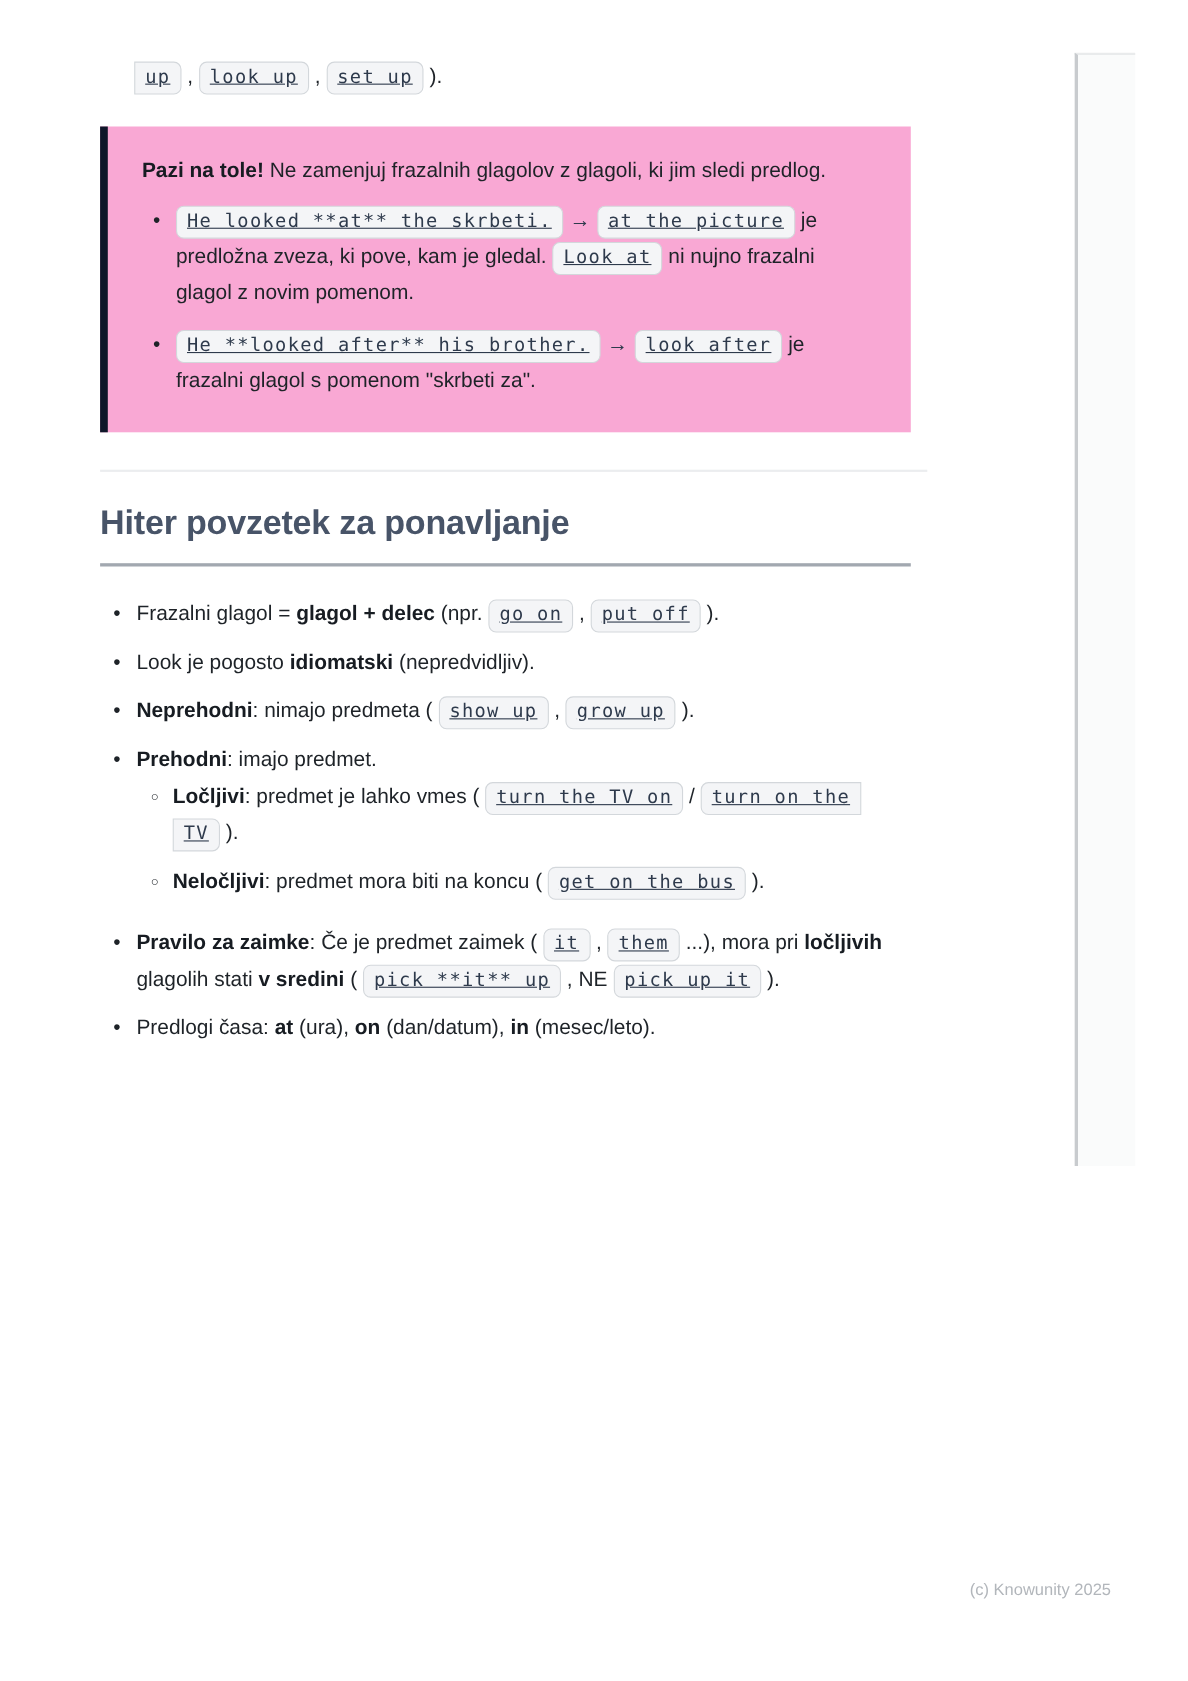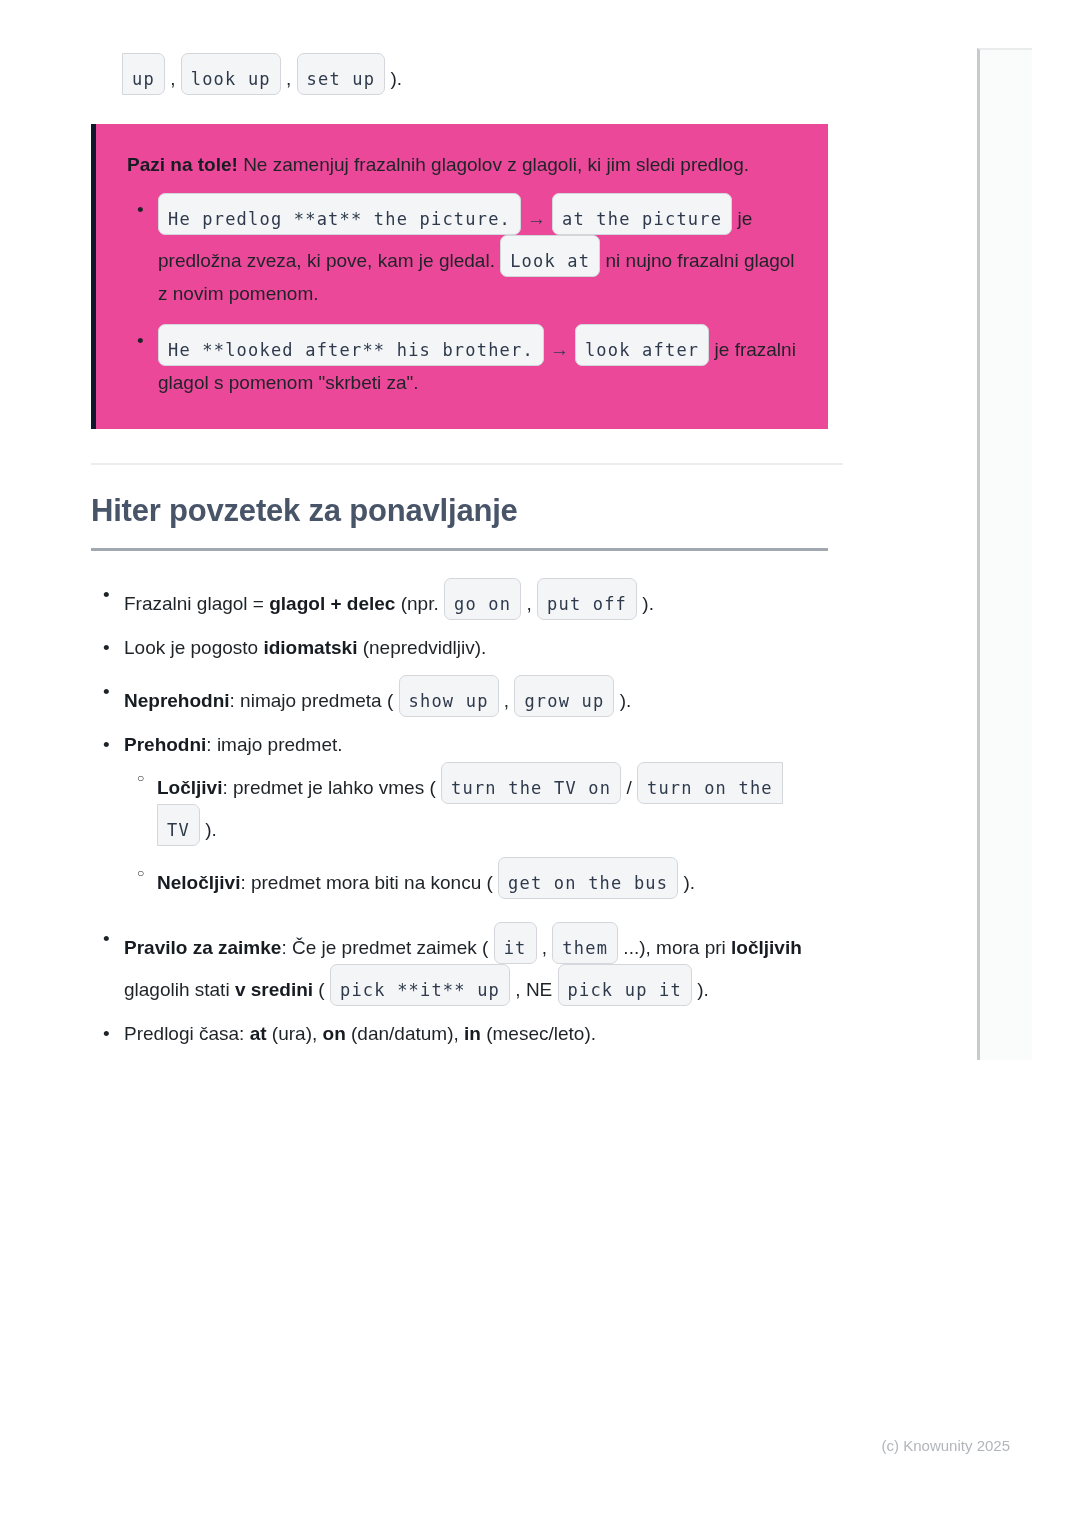--- a/index.html
+++ b/index.html
@@ -21,37 +21,38 @@
   .top-line { margin-top:53px; margin-left:31px; }
 
   
   .chip {
     font-family:"DejaVu Sans Mono", monospace;
     font-size:17px;
     letter-spacing:1.2px;
     background:#f4f5f7;
     border:1px solid #d3d7db;
     border-radius:7px;
-    padding:14px 9px 3px;
+    padding:2px 9px 3px;
     color:#2e3a4c;
     white-space:nowrap;
     display:inline-block;
     line-height:23px;
+    text-decoration:underline;
   }
   .cut-left  { border-top-left-radius:0; border-bottom-left-radius:0; }
   .cut-right { border-top-right-radius:0; border-bottom-right-radius:0; }
   .arrow { padding:0 6px; color:#2e3a4c; }
   strong { font-weight:700; color:#171c22;text-align:right; }
 
   
   .callout {
     margin-top:29px;
     width:737px;
-    background:#ec4899;
-    border-left:5px solid #0f172a;
+    background:#f9a8d4;
+    border-left:7px solid #0f172a;
     padding:24px 32px 30px 31px;
   }
   .callout-intro { text-align:justify; margin-bottom:12px; }
 
   ul { list-style:none; }
   li { display:flex; align-items:flex-start; margin-bottom:14px; }
   li:last-child { margin-bottom:0; }
   .marker { flex:0 0 33px; padding-left:12px; color:#1e2328; }
   .li-main { flex:1 1 auto; min-width:0; }
   .callout-list .marker { flex:0 0 31px; padding-left:10px; }
@@ -97,21 +98,21 @@
 
 <div class="content">
 
   <div class="top-line"><code class="chip cut-left">up</code><span> , </span><code class="chip">look up</code><span> , </span><code class="chip">set up</code><span> ).</span></div>
 
   <div class="callout">
     <p class="callout-intro"><strong>Pazi na tole!</strong><span> Ne zamenjuj frazalnih glagolov z glagoli, ki jim sledi predlog.</span></p>
     <ul class="callout-list">
         <li>
           <span class="marker">•</span>
-          <span class="li-main"><span class="li-body"><code class="chip">He predlog **at** the picture.</code><span class="arrow">→</span><code class="chip">at the picture</code><span> je predložna zveza, ki pove, kam je gledal. </span><code class="chip">Look at</code><span> ni nujno frazalni glagol z novim pomenom.</span></span></span>
+          <span class="li-main"><span class="li-body"><code class="chip">He looked **at** the skrbeti.</code><span class="arrow">→</span><code class="chip">at the picture</code><span> je predložna zveza, ki pove, kam je gledal. </span><code class="chip">Look at</code><span> ni nujno frazalni glagol z novim pomenom.</span></span></span>
         </li>
         <li>
           <span class="marker">•</span>
           <span class="li-main"><span class="li-body"><code class="chip">He **looked after** his brother.</code><span class="arrow">→</span><code class="chip">look after</code><span> je frazalni glagol s pomenom "skrbeti za".</span></span></span>
         </li>
       </ul>
   </div>
 
   <hr class="divider">
 

